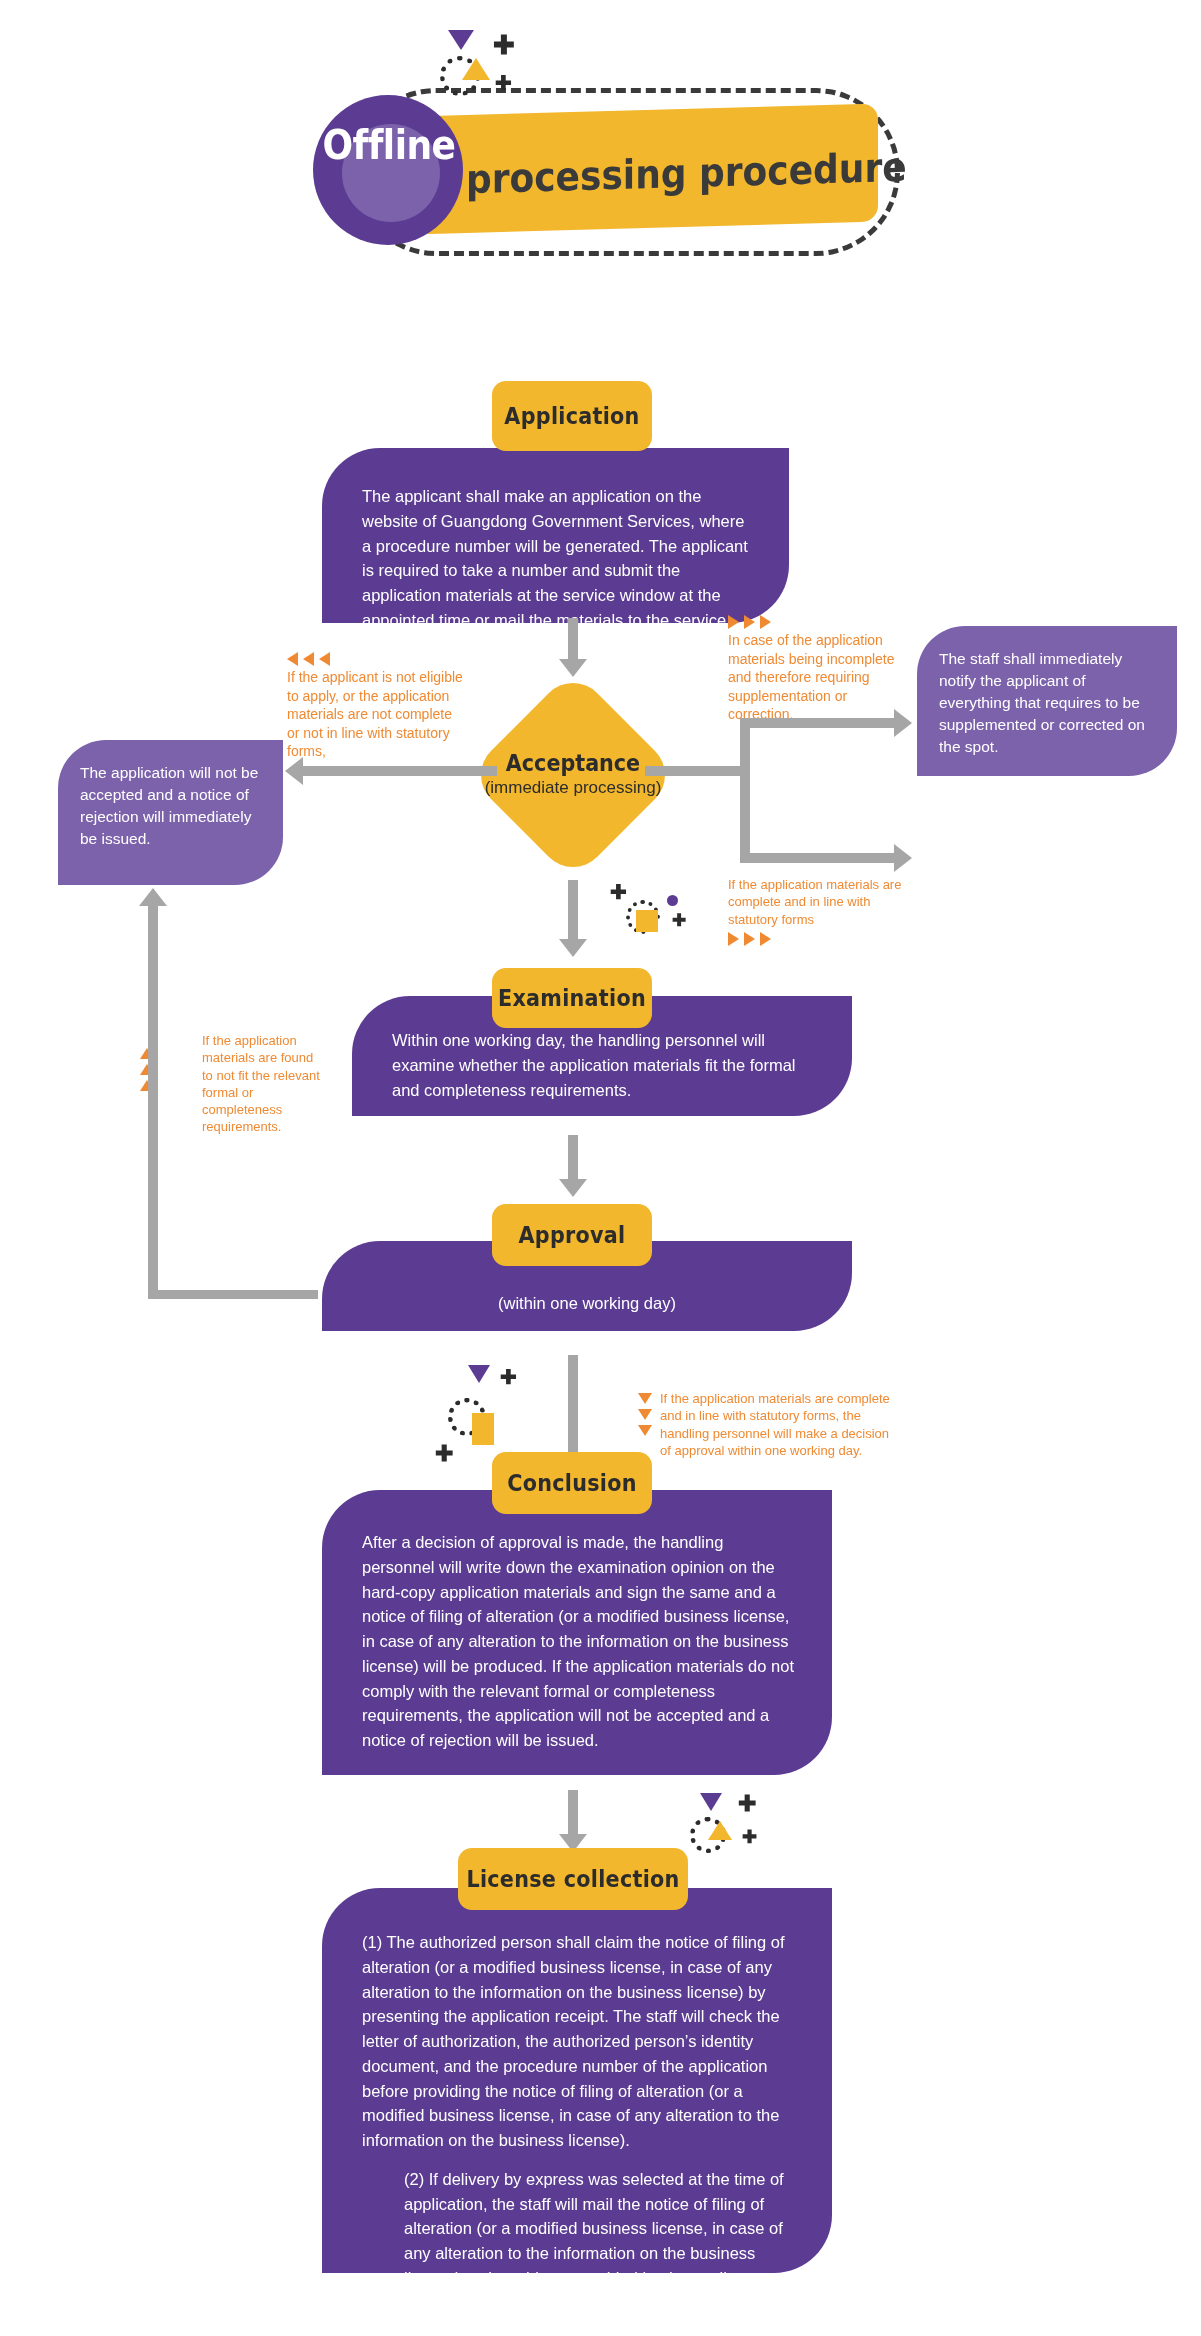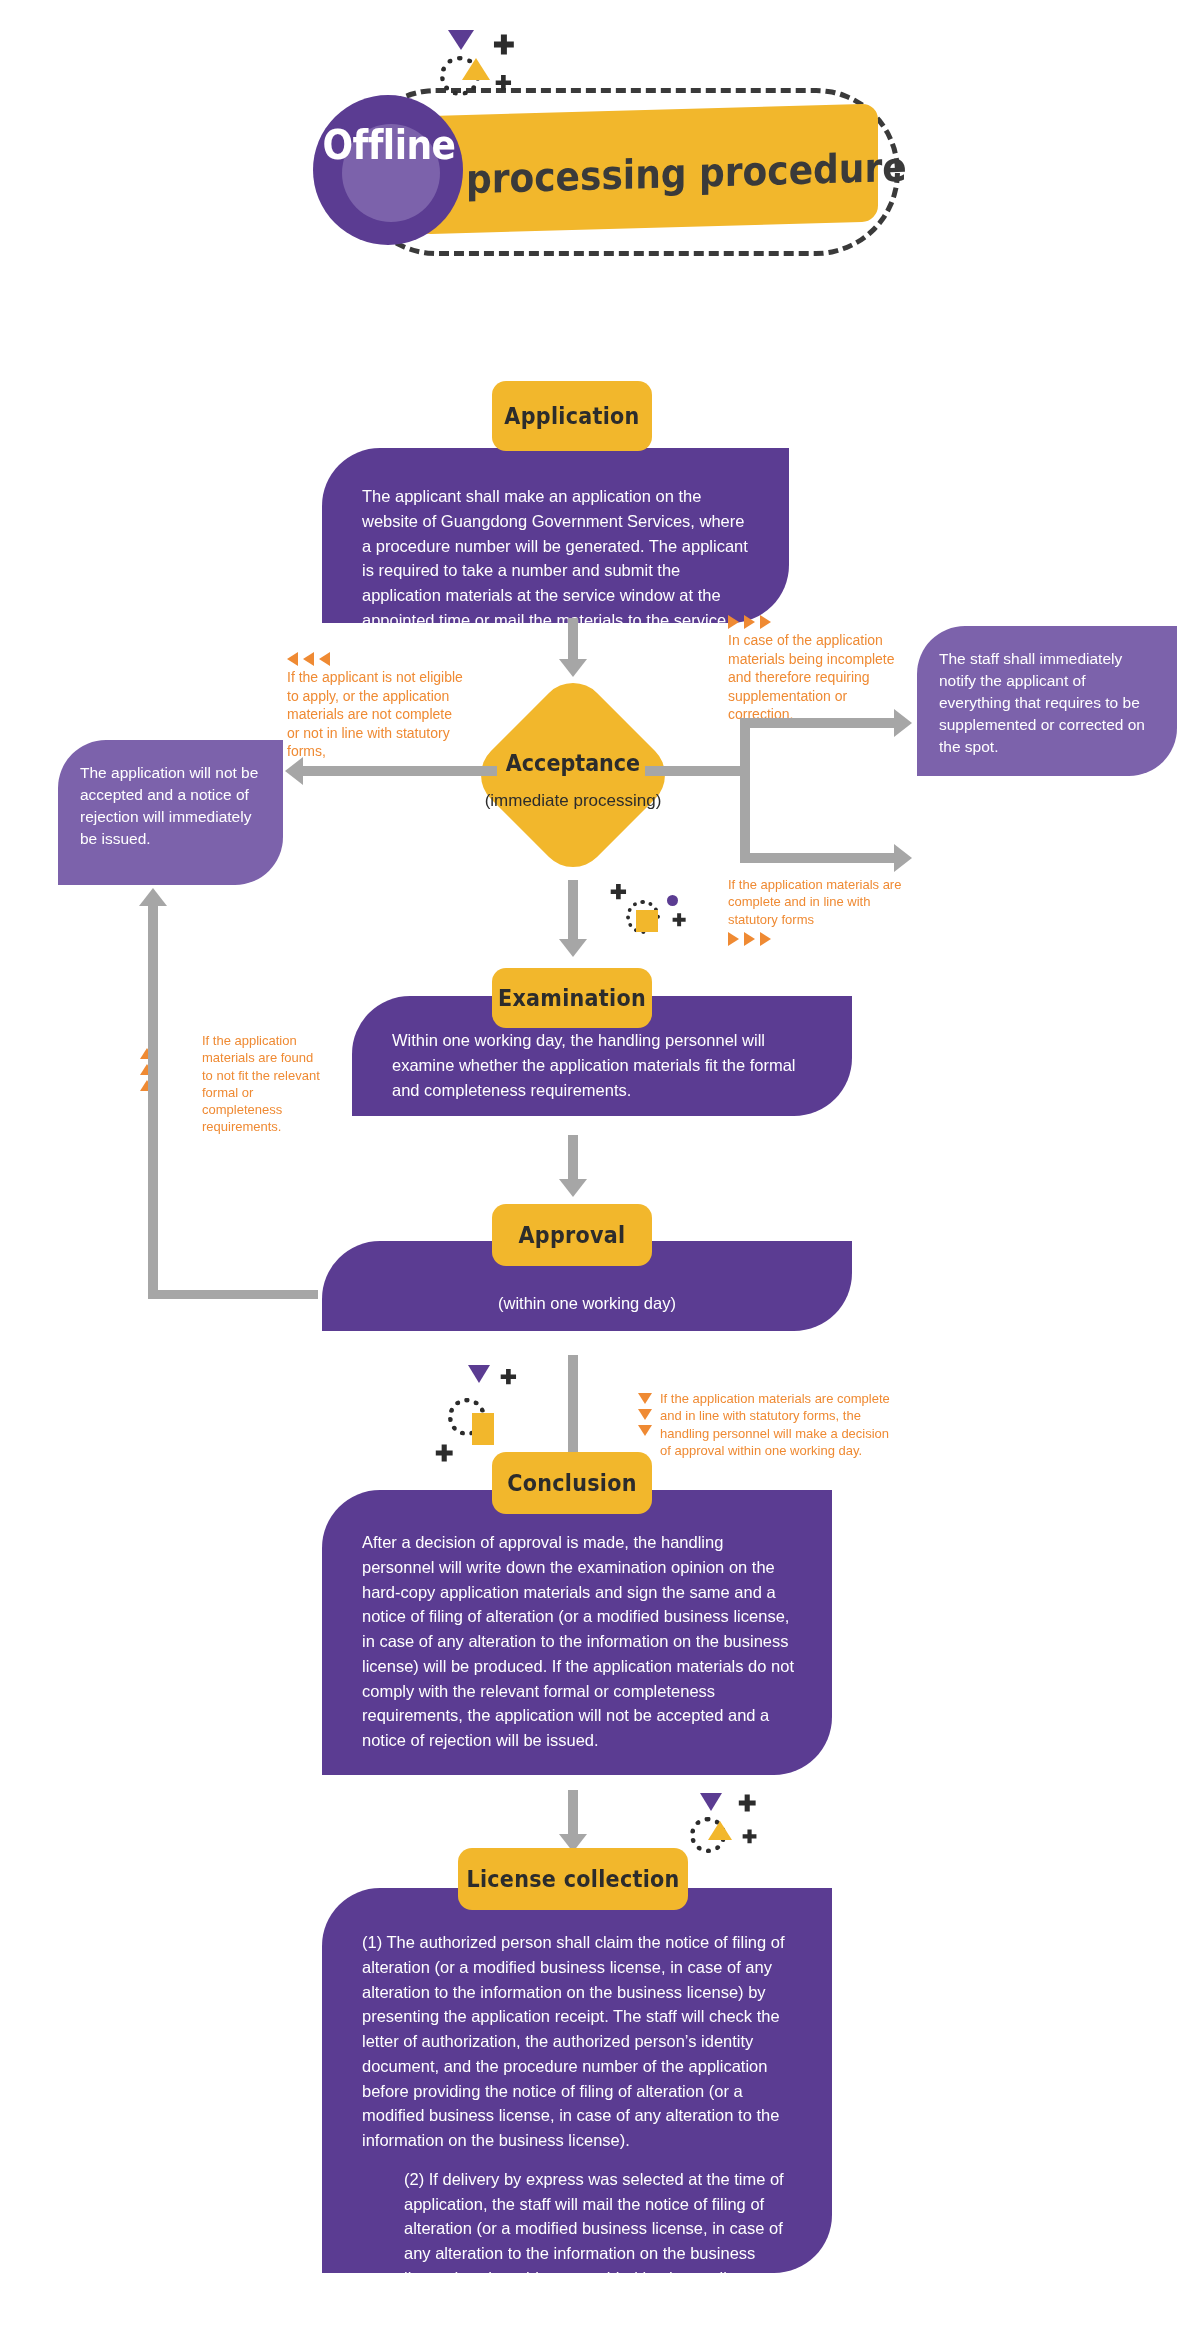--- a/index.html
+++ b/index.html
@@ -207,21 +207,21 @@
     text-align: center;
     color: #2c2c2c;
   }
   .diamond-label .dl-main {
     font-size: 23px;
     font-weight: bold;
     font-family: "DejaVu Sans Condensed", "Liberation Sans", sans-serif;
   }
   .diamond-label .dl-sub {
     font-size: 17px;
-    margin-top: 15px;
+    margin-top: 2px;
   }
 
   
   .note {
     position: absolute;
     color: #ef8a33;
     font-size: 14px;
     line-height: 1.33;
   }
   .note.small { font-size: 13px; }

